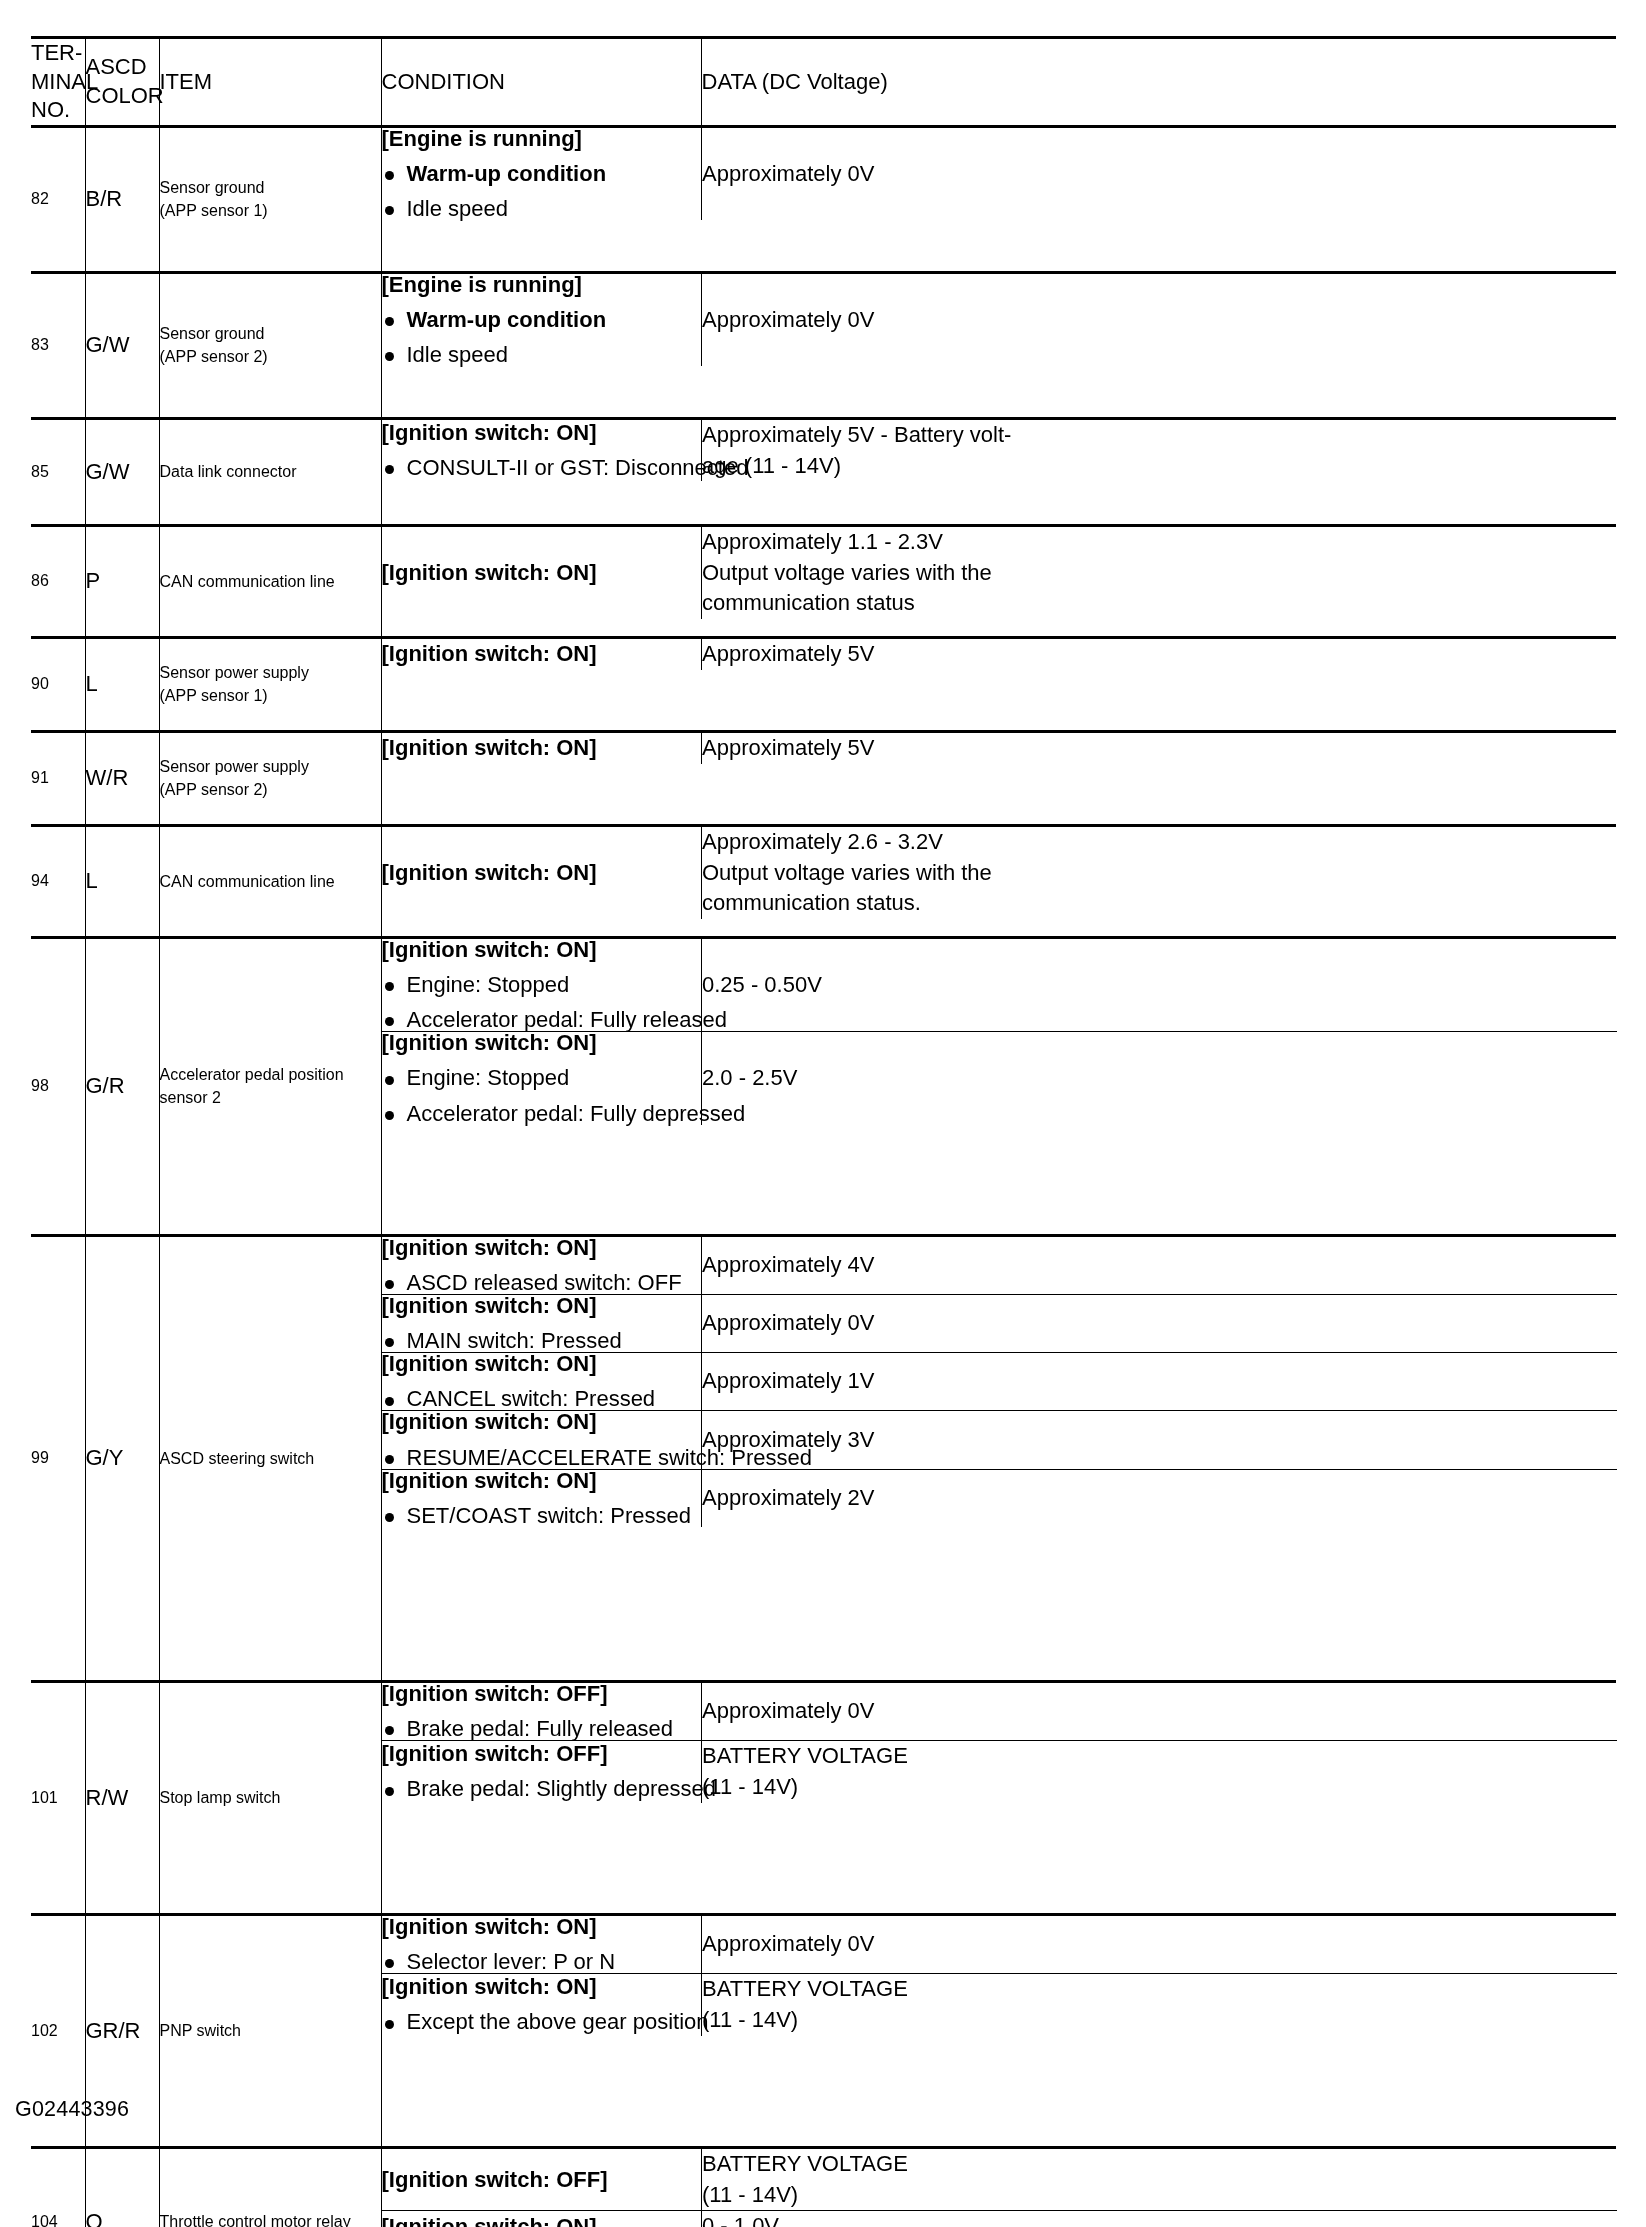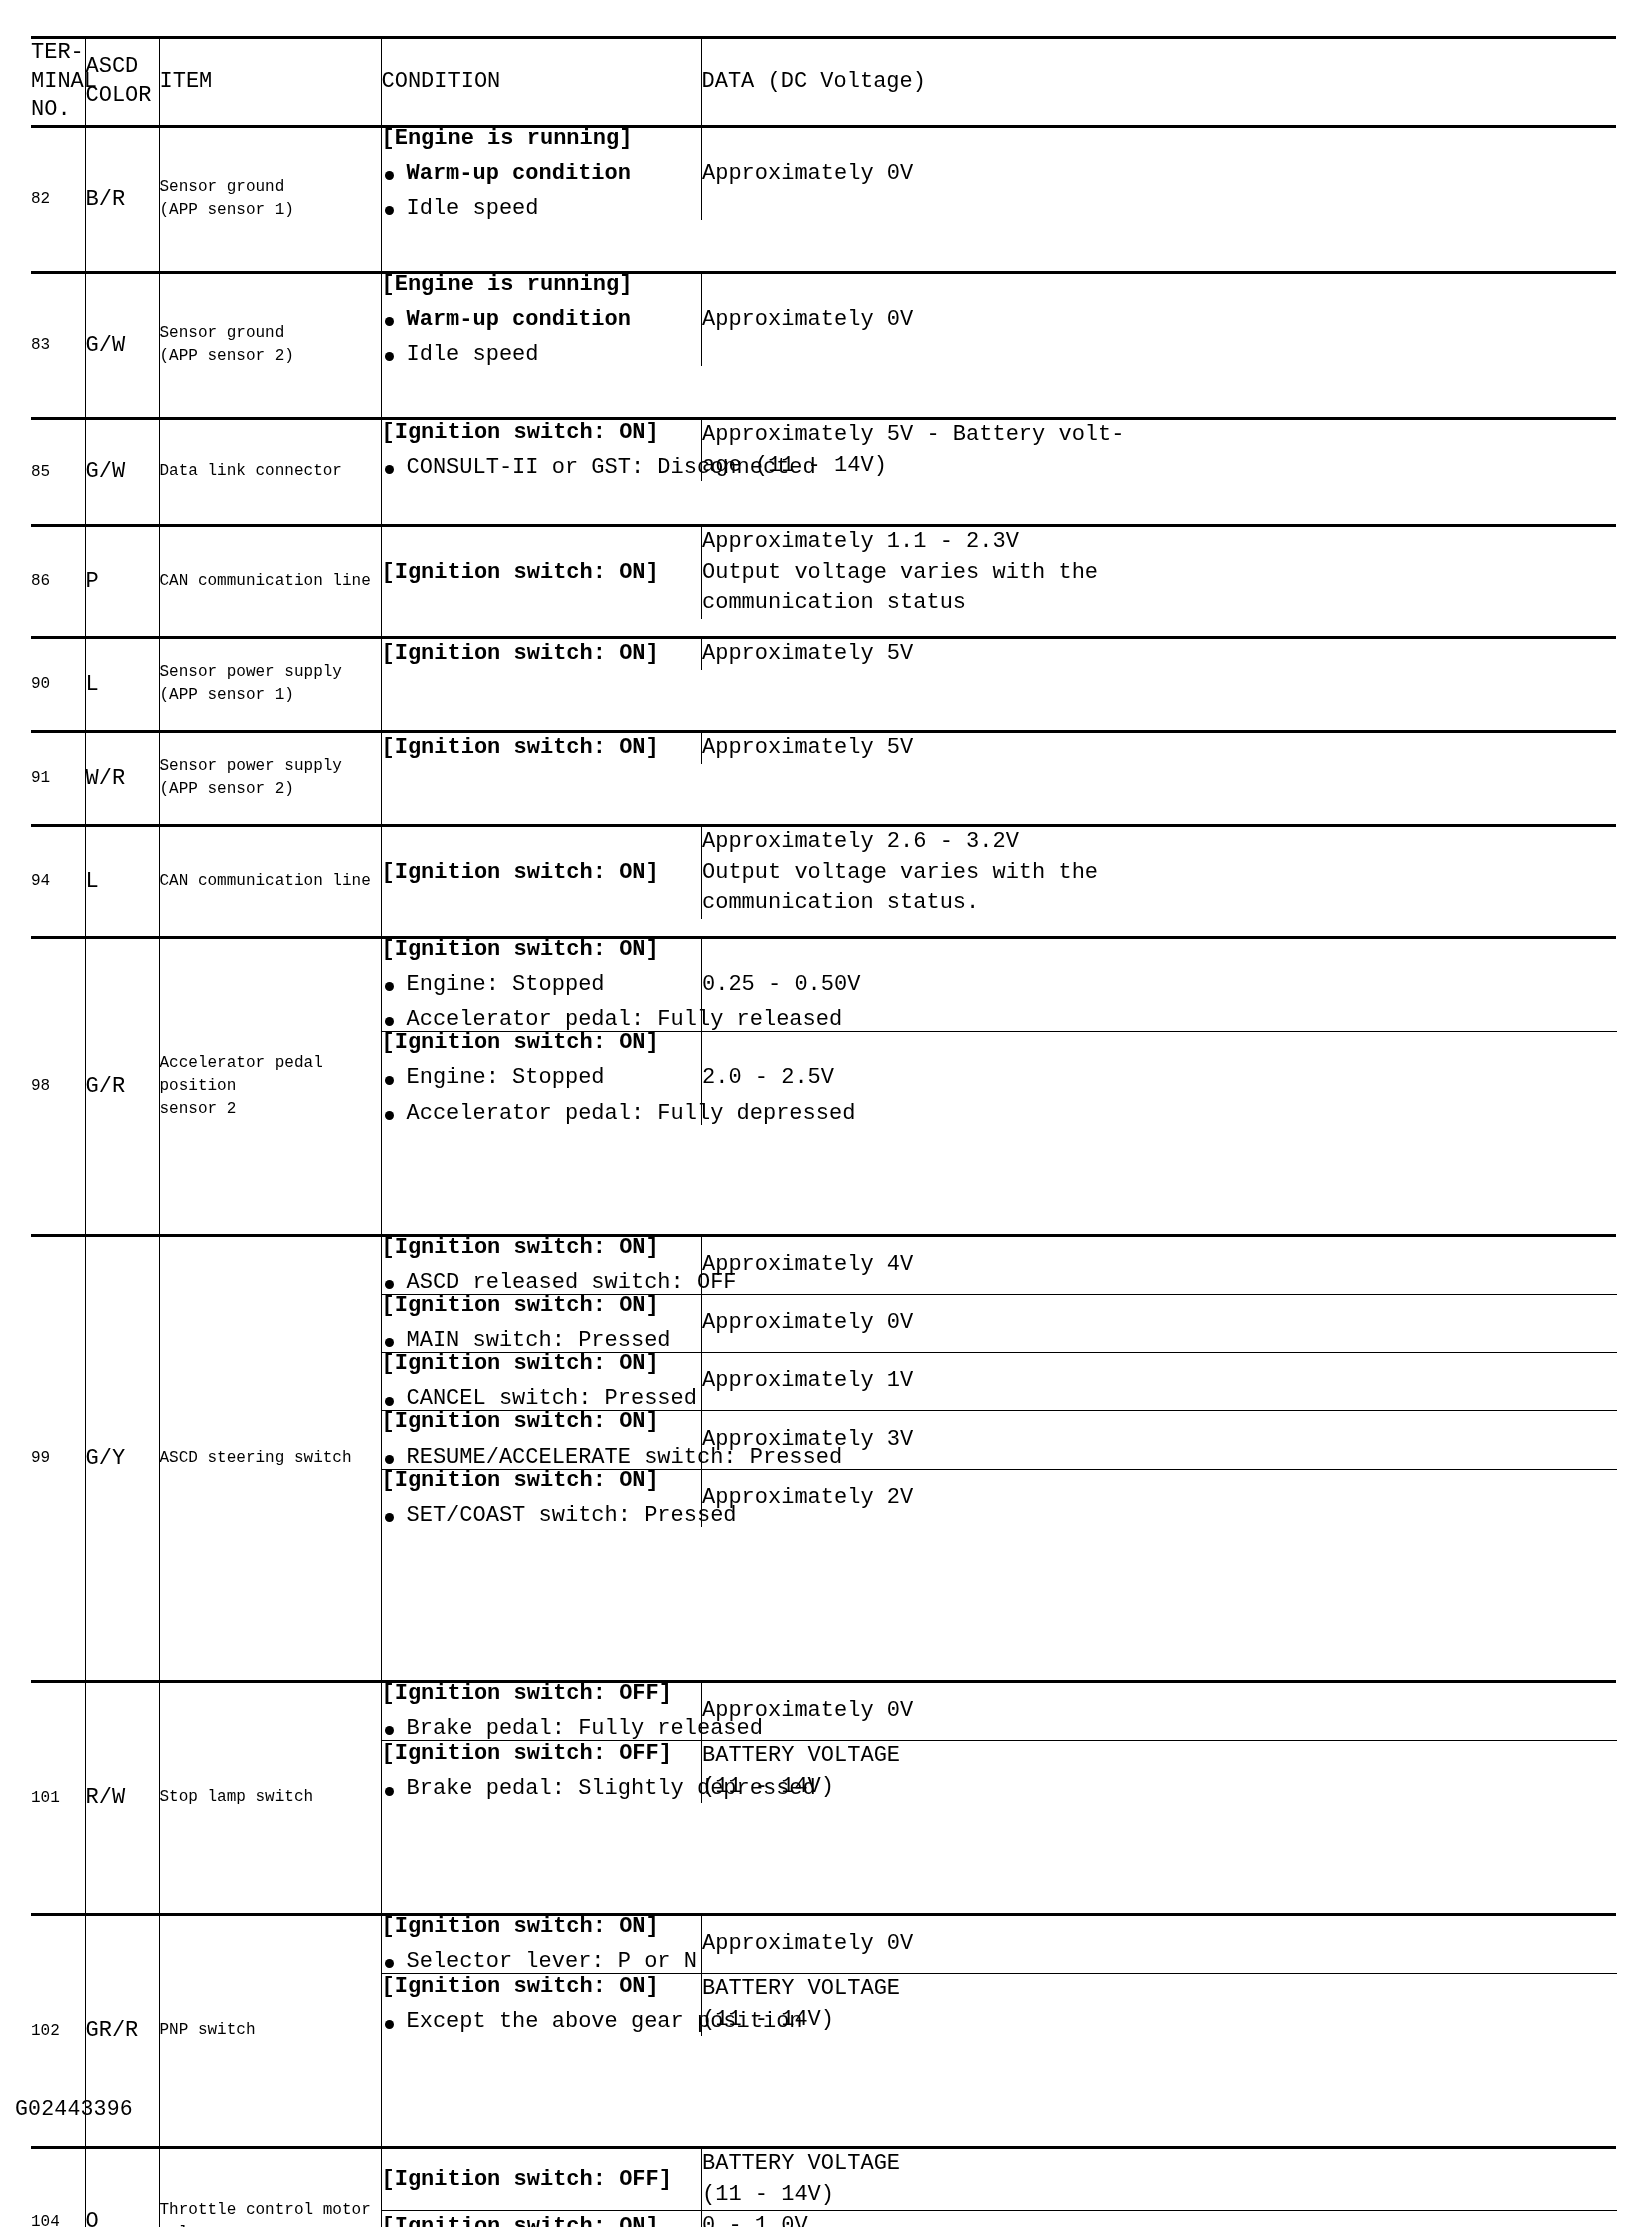--- a/index.html
+++ b/index.html
@@ -16,21 +16,20 @@
     position: relative;
     overflow: hidden;
   }
 
   .page {
     position: absolute;
     left: 0;
     top: 0;
     width: 1356px;
     height: 2227px;
-    font-family: Liberation Mono, monospace;
   }
 
   .table-wrap {
     position: absolute;
     left: 31px;
     top: 36px;
     width: 1585px;
   }
 
   table.spec {

